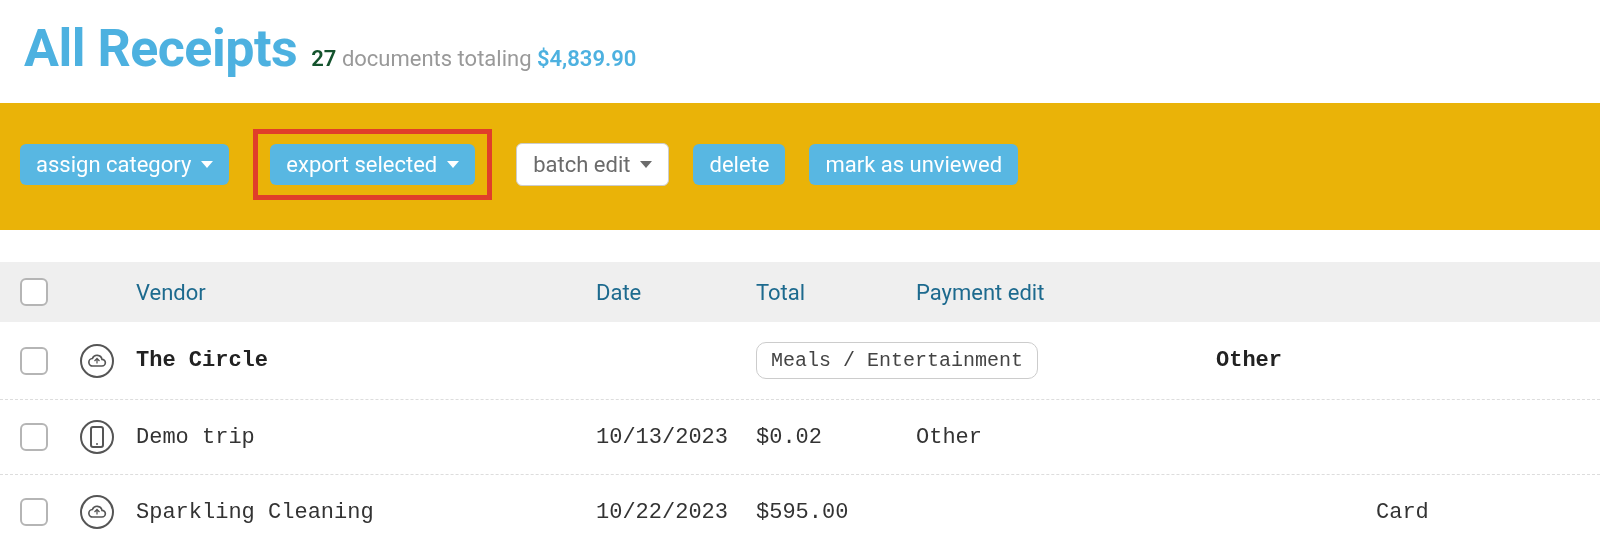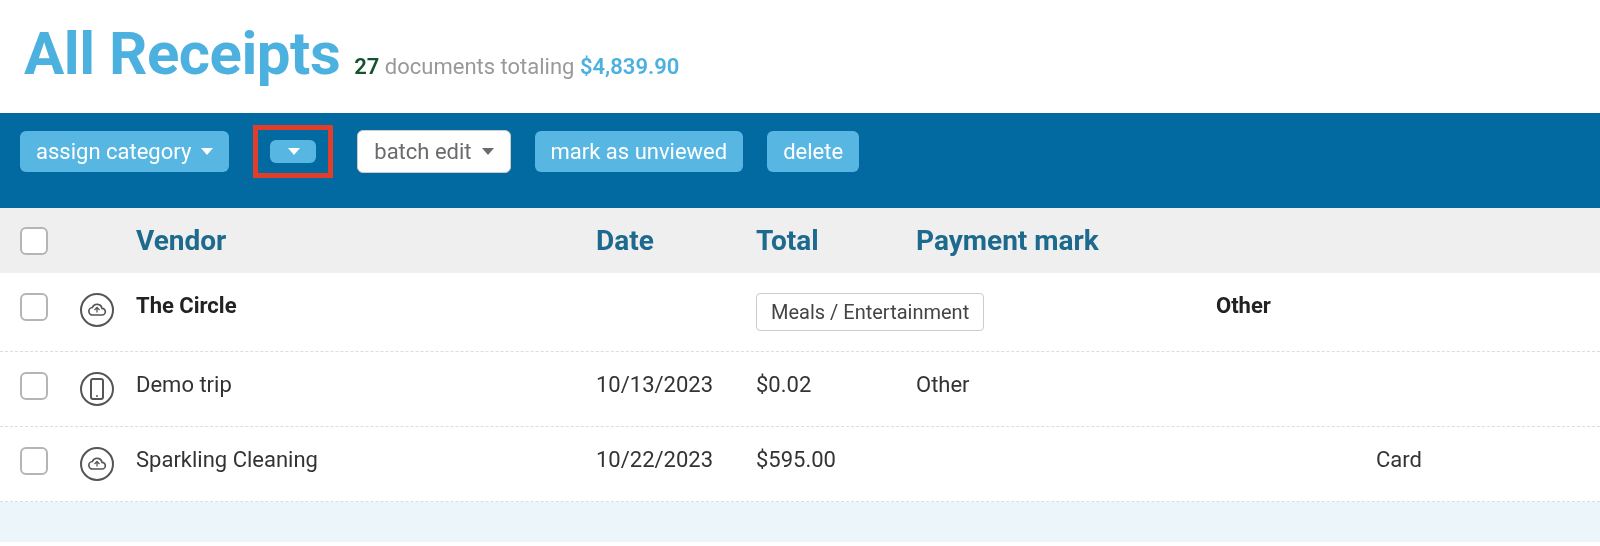--- a/index.html
+++ b/index.html
@@ -10,40 +10,40 @@
     width: 1600px;
   }
   .header-row {
     padding: 18px 24px 24px 24px;
     display: flex;
     align-items: baseline;
     gap: 14px;
   }
   .page-title {
     color: #4db1e0;
-    font-size: 60px;
+    font-size: 52px;
     font-weight: 700;
     letter-spacing: -0.5px;
   }
   .doc-totals {
     font-size: 22px;
     color: #999;
   }
   .doc-count {
     color: #14532d;
     font-weight: 600;
   }
   .doc-amount {
     color: #4db1e0;
     font-weight: 600;
     margin-top: 16px;
   }
   .toolbar {
-    background: #0369a1;
-    padding: 12px 20px 30px 20px;
+    background: #eab308;
+    padding: 26px 20px 30px 20px;
     display: flex;
     gap: 24px;
     align-items: center;
   }
   .btn {
     display: inline-flex;
     align-items: center;
     gap: 8px;
     font-size: 22px;
     padding: 8px 16px;
@@ -74,41 +74,43 @@
     display: inline-flex;
   }
   .table {
     width: 100%;
   }
   .thead {
     background: #efefef;
     display: flex;
     align-items: center;
     padding: 16px 20px;
-    font-size: 28px;
-    font-weight: 700;
+    font-size: 22px;
+    font-weight: 400;
+    margin-top: 32px;
   }
   .col-check { width: 60px; flex: 0 0 60px; display:flex; align-items:center;}
   .col-icon  { width: 56px; flex: 0 0 56px; display:flex; align-items:center;}
   .col-vendor{ flex: 0 0 460px; color:#1d6a8e;}
   .col-date  { flex: 0 0 160px; color:#1d6a8e;}
   .col-total { flex: 0 0 160px; color:#1d6a8e;}
   .col-cat   { flex: 0 0 460px; color:#555;}
   .col-pay   { flex: 0 0 200px; color:#1d6a8e;}
   .thead .col-vendor,
   .thead .col-date,
   .thead .col-total,
   .thead .col-pay { color:#1d6a8e; }
   .thead .col-cat { color:#555; }
   .row {
     display: flex;
-    align-items: flex-start;
+    align-items: center;
     padding: 20px 20px;
     font-size: 22px;
     border-bottom: 1px dashed #ddd;
+    font-family: Liberation Mono, monospace;
   }
   .row.selected {
     background: #ecf6fa;
     border-bottom: none;
   }
   .row.bold .col-vendor,
   .row.bold .col-total,
   .row.bold .col-pay { font-weight: 700; color:#222;}
   .row .col-vendor,
   .row .col-date,
@@ -127,21 +129,21 @@
     border: 2px solid #555;
     border-radius: 50%;
     display:flex; align-items:center; justify-content:center;
     color:#555;
   }
   .cloud-icon svg { width:20px; height:14px; }
   .phone-icon svg { width:14px; height:22px; }
   .cat-pill {
     display:inline-block;
     border:1px solid #ccc;
-    border-radius:4px;
+    border-radius:10px;
     padding:6px 14px;
     font-size:20px;
     color:#444;
     background:#fff;
   }
 </style>
 </head>
 <body>
 
 <div class="header-row">
@@ -154,48 +156,49 @@
 </div>
 
 <div class="toolbar">
   <button class="btn btn-blue">
     <span>assign category</span>
     <span class="caret-down"></span>
   </button>
 
   <span class="highlight-box">
     <button class="btn btn-blue">
+      <span>export selected</span>
       <span class="caret-down"></span>
     </button>
   </span>
 
   <button class="btn btn-white">
     <span>batch edit</span>
     <span class="caret-down"></span>
   </button>
 
   <button class="btn btn-blue">
+    <span>delete</span>
+  </button>
+
+  <button class="btn btn-blue">
     <span>mark as unviewed</span>
-  </button>
-
-  <button class="btn btn-blue">
-    <span>delete</span>
   </button>
 </div>
 
 <div class="table">
   <div class="thead">
     <div class="col-check">
       <span class="checkbox"></span>
     </div>
     <div class="col-icon"></div>
     <div class="col-vendor">Vendor</div>
     <div class="col-date">Date</div>
     <div class="col-total">Total</div>
-    <div class="col-pay">Payment mark</div>
+    <div class="col-pay">Payment edit</div>
   </div>
 
   <div id="rows">
       <div class="row bold">
         <div class="col-check">
           <span class="checkbox"></span>
         </div>
         <div class="col-icon">
           <span class="circle-icon cloud-icon">
             <svg viewBox="0 0 24 16" fill="none" stroke="#555" stroke-width="2">

